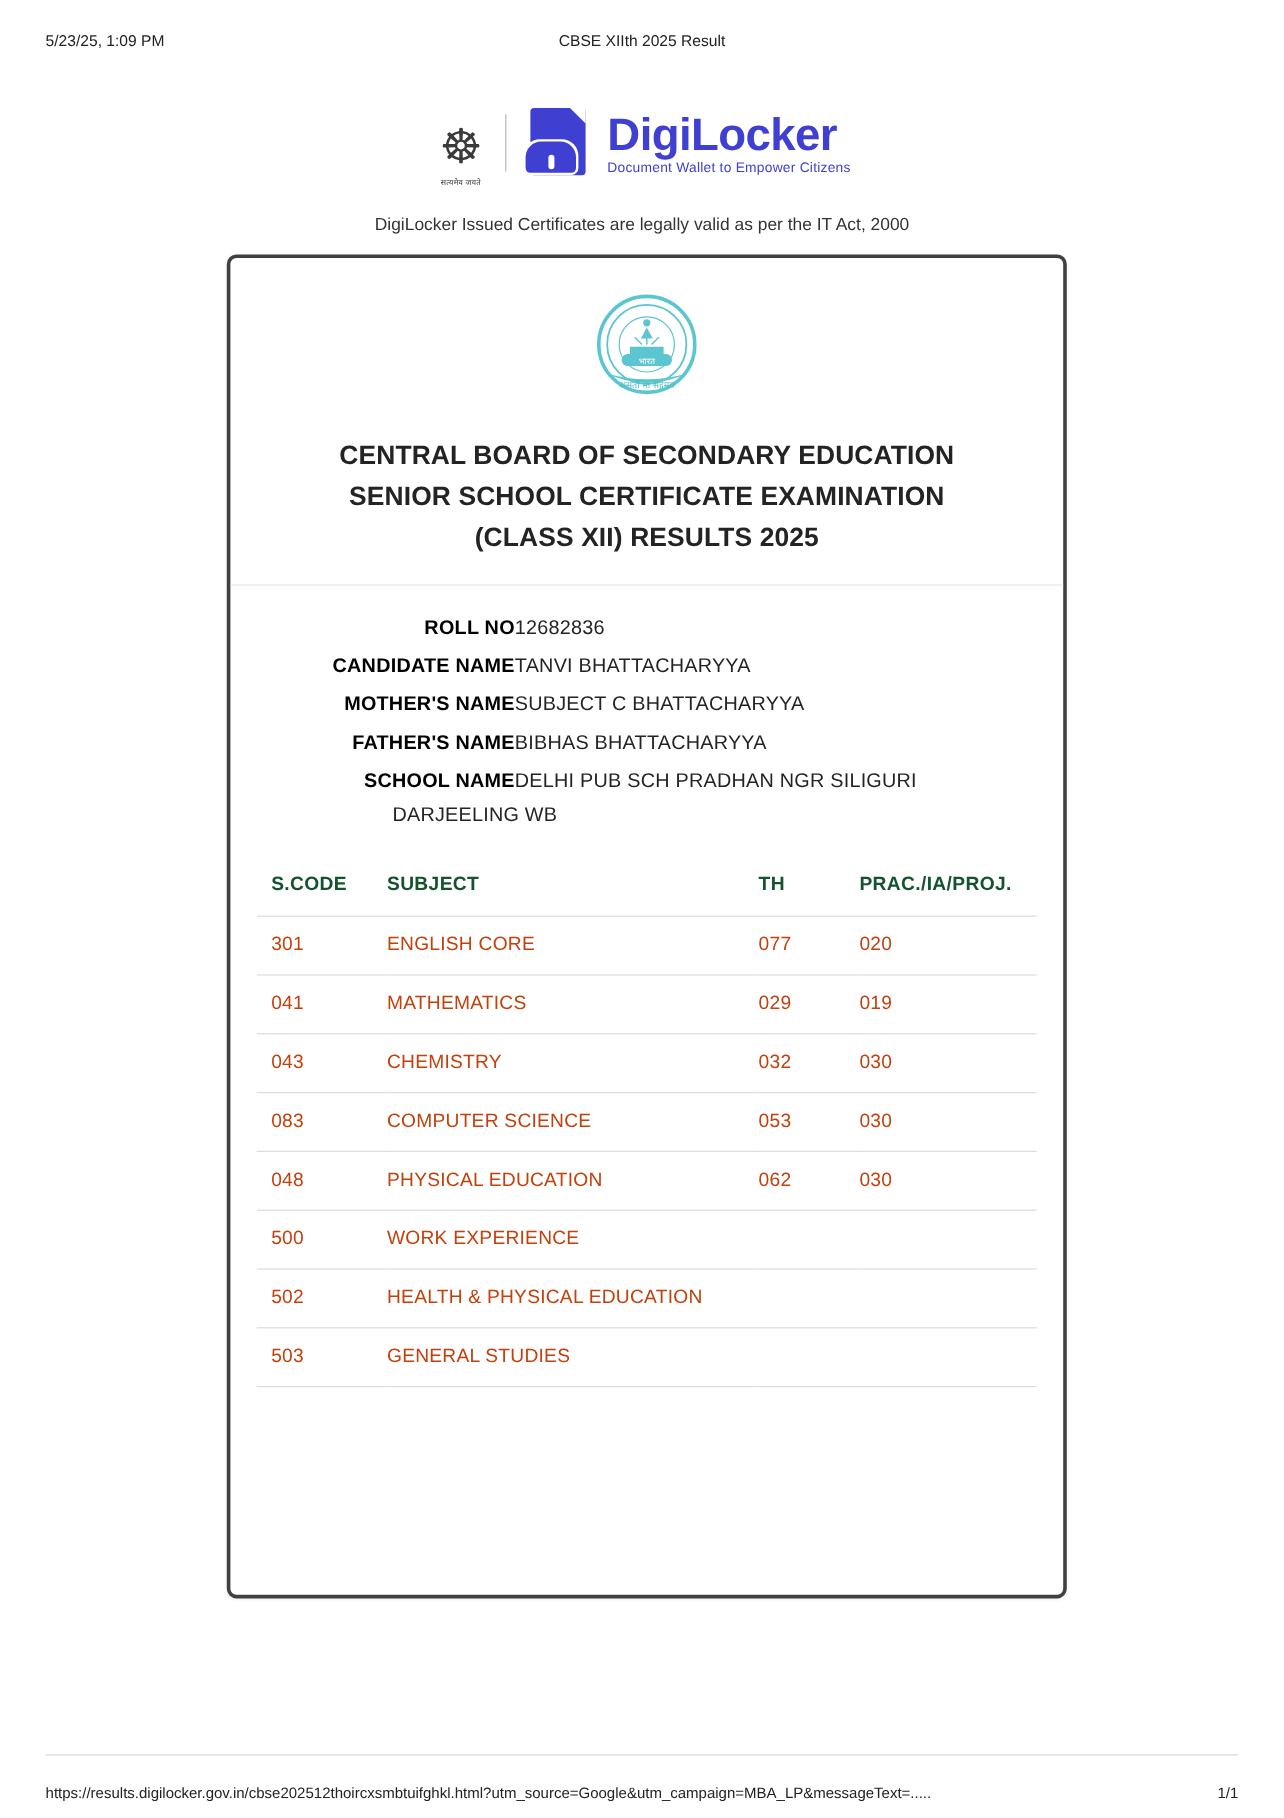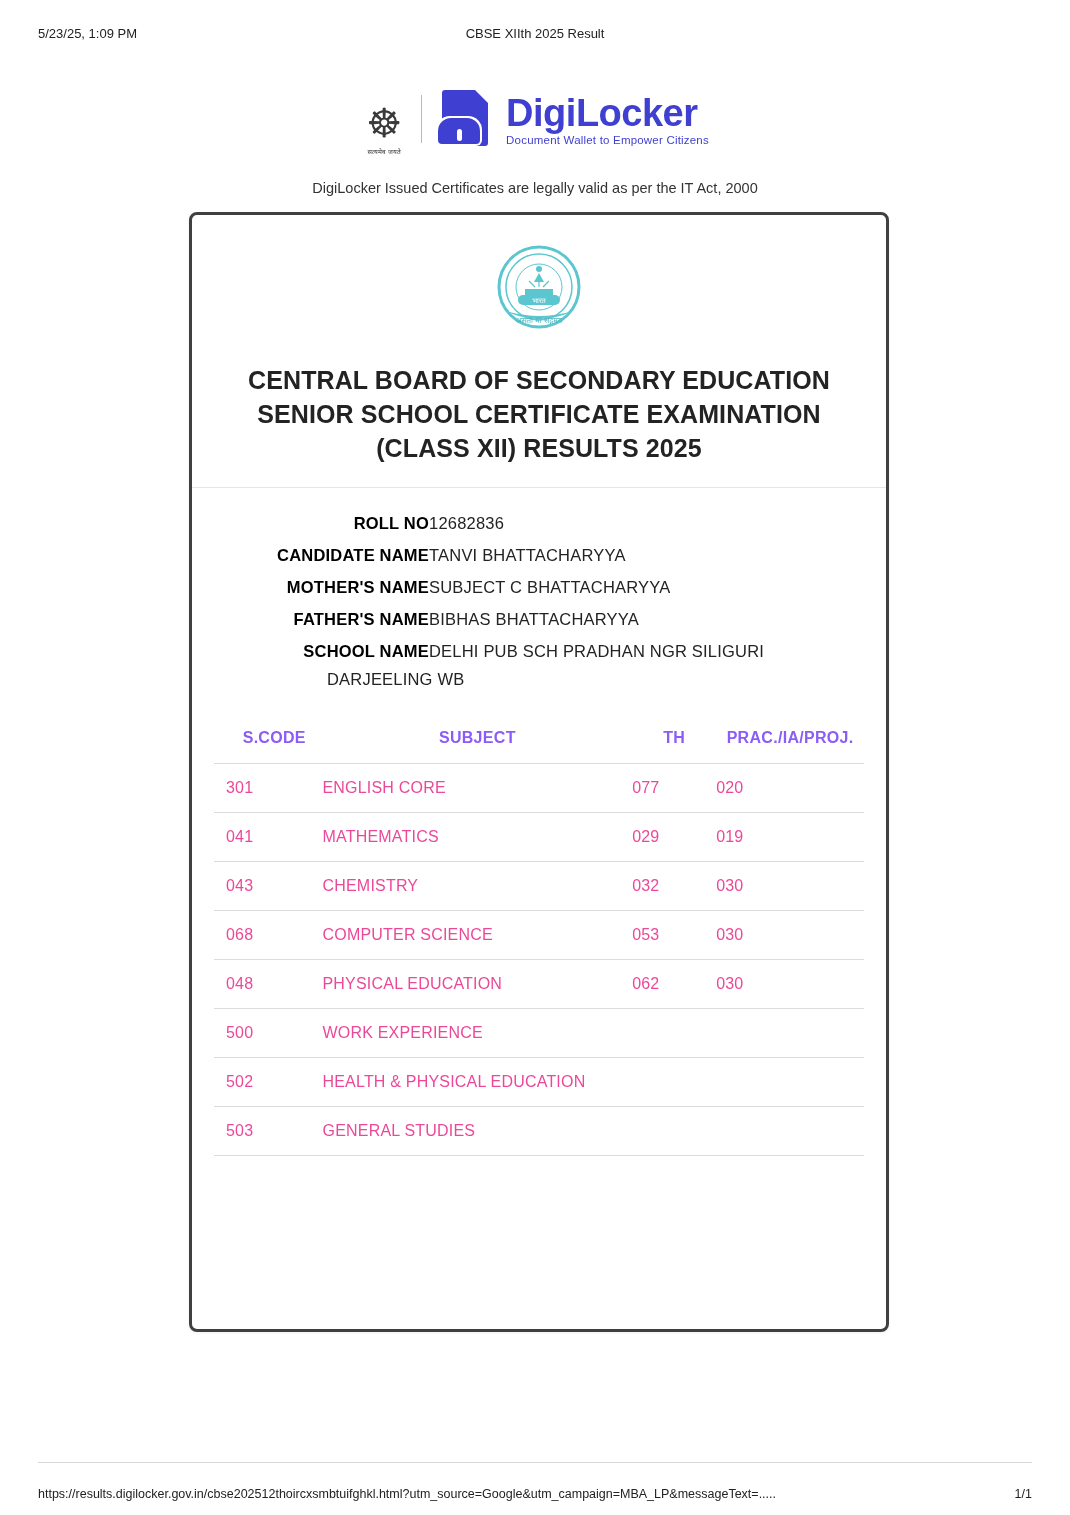--- a/index.html
+++ b/index.html
@@ -193,21 +193,21 @@
     padding: 22px 18px 22px;
   }
   .cbse-seal {
     width: 108px;
     height: 108px;
     margin: 0 auto 18px;
     position: relative;
   }
   .heading {
     text-align: center;
-    font-size: 25px;
+    font-size: 22px;
     font-weight: bold;
     color: #232323;
     line-height: 34px;
     letter-spacing: .1px;
   }
 
   
   .details {
     padding: 26px 0 0 22px;
     font-size: 16.5px;
@@ -237,30 +237,30 @@
   
   .marks-wrap {
     margin: 36px 22px 0 22px;
   }
   table.marks {
     width: 100%;
     border-collapse: collapse;
     font-size: 16px;
   }
   table.marks th {
-    text-align: center;
+    text-align: left;
     font-weight: bold;
-    color: #8b5cf6;
+    color: #14532d;
     padding: 4px 0 16px 0;
     letter-spacing: .3px;
   }
   table.marks td {
     padding: 15px 0 15px 0;
     border-top: 1px solid #dcdcdc;
-    color: #ec4899;
+    color: #c2410c;
     vertical-align: top;
     letter-spacing: .2px;
   }
   table.marks tr.last td {
     border-bottom: 1px solid #dcdcdc;
   }
   .col-code { width: 100px; padding-left: 12px !important; }
   .col-subject { width: 330px; }
   .col-th { width: 90px; }
   .col-prac { width: 150px; }
@@ -373,21 +373,21 @@
           <td class="col-th">029</td>
           <td class="col-prac">019</td>
         </tr>
         <tr>
           <td class="col-code">043</td>
           <td class="col-subject">CHEMISTRY</td>
           <td class="col-th">032</td>
           <td class="col-prac">030</td>
         </tr>
         <tr>
-          <td class="col-code">068</td>
+          <td class="col-code">083</td>
           <td class="col-subject">COMPUTER SCIENCE</td>
           <td class="col-th">053</td>
           <td class="col-prac">030</td>
         </tr>
         <tr>
           <td class="col-code">048</td>
           <td class="col-subject">PHYSICAL EDUCATION</td>
           <td class="col-th">062</td>
           <td class="col-prac">030</td>
         </tr>

